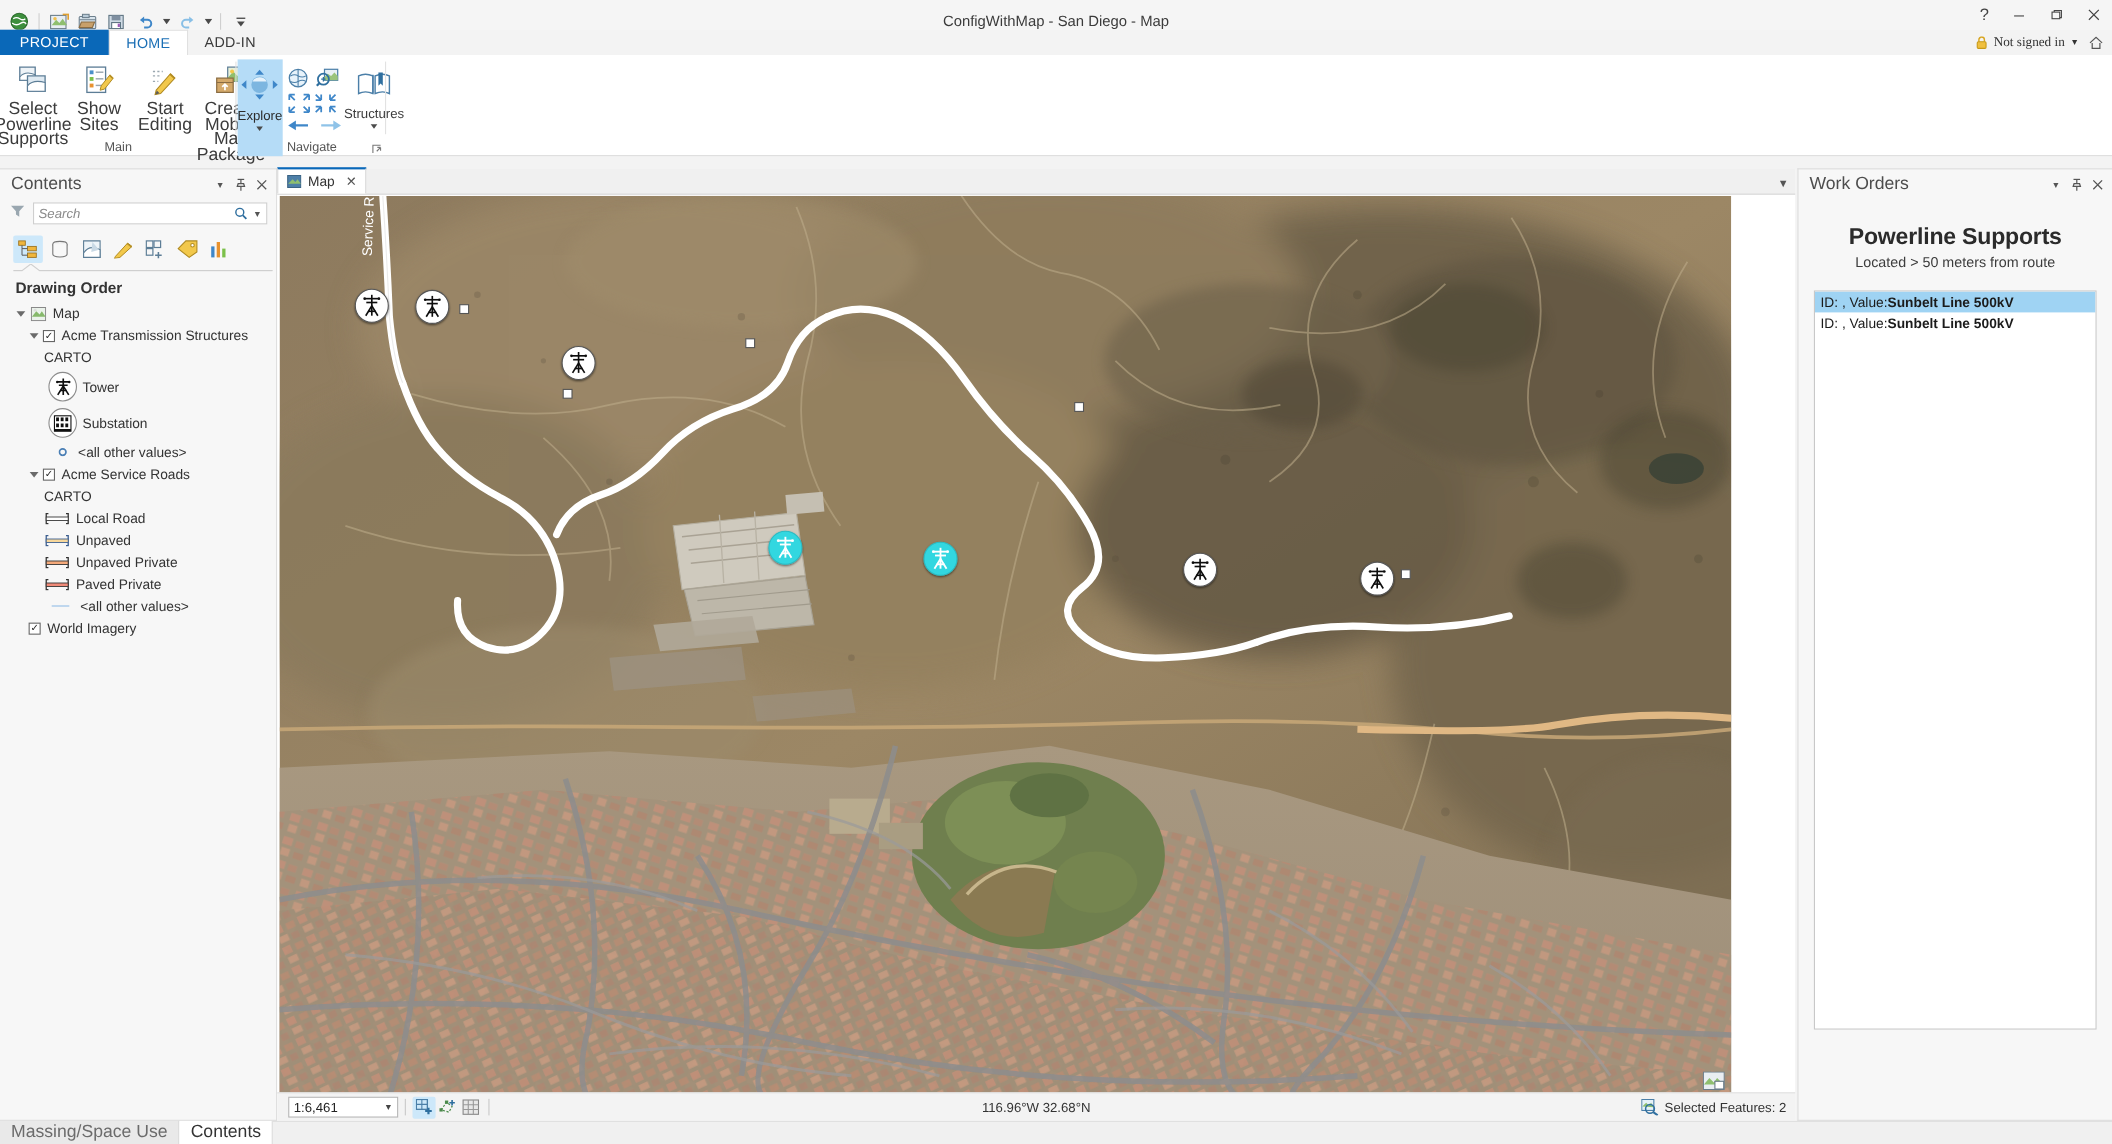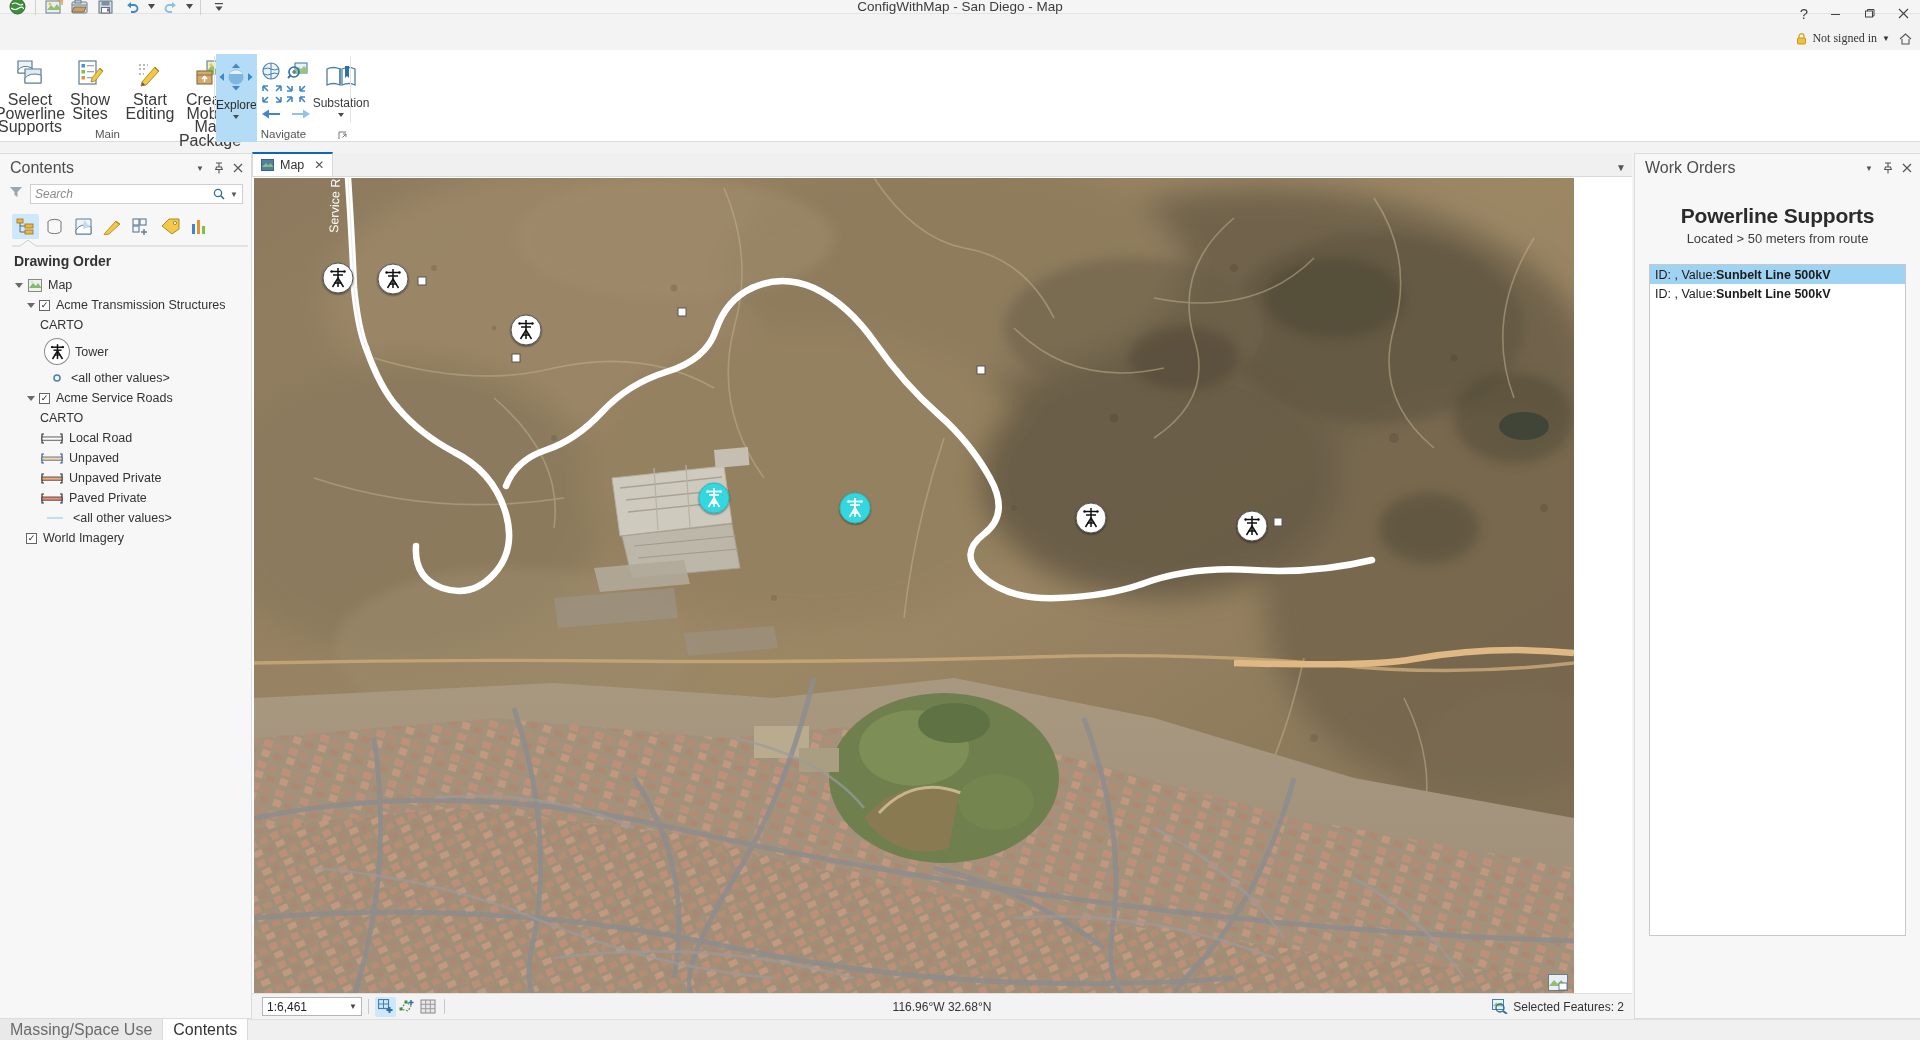--- a/index.html
+++ b/index.html
@@ -7,21 +7,21 @@
     width: 1920px; height: 1040px;
     font-family: "Liberation Sans", sans-serif;
     background: #f0f0f0;
     overflow: hidden;
     -webkit-font-smoothing: antialiased;
   }
   .app { position: relative; width: 1920px; height: 1040px; background: #f3f3f3; }
 
   
   .titlebar {
-    position: absolute; left:0; top:0; width:1920px; height:14px;
+    position: absolute; left:0; top:0; width:1920px; height:40px;
     background: #f5f5f5; border-bottom: 1px solid #e4e4e4;
     display: flex; align-items: center;
   }
   .qat { display:flex; align-items:center; gap:4px; padding-left:6px; height:27px; }
   .qat-ico { width:22px; height:21px; display:flex; align-items:center; justify-content:center; border-radius:2px; }
   .qat-sep { width:1px; height:16px; background:#cfcfcf; margin:0 3px; }
   .title-text {
     position:absolute; left:0; right:0; text-align:center;
     font-size:13.5px; color:#3b3b3b; pointer-events:none;
   }
@@ -245,20 +245,25 @@
           </svg>
       </div>
       <div class="wc">
         <svg width="11" height="11" viewBox="0 0 11 11">
             <path d="M1 1 L10 10 M10 1 L1 10" stroke="#444" stroke-width="1.1"></path>
           </svg>
       </div>
     </div>
   </div>
 
+  <div class="tabrow">
+    <div class="tab project">PROJECT</div>
+    <div class="tab active">HOME</div>
+    <div class="tab">ADD-IN</div>
+  </div>
   <div class="signin">
     <span>
       <svg width="11" height="12" viewBox="0 0 11 12">
           <path d="M3 5 V3.2 a2.5 2.5 0 0 1 5 0 V5" fill="none" stroke="#d8a520" stroke-width="1.3"></path>
           <rect x="1.5" y="5" width="8" height="6" rx="1" fill="#f0c040" stroke="#c89a18"></rect>
         </svg>
     </span>
     <span>Not signed in</span>
     <span style="font-size:8px;color:#333;">▼</span>
     <span style="margin-left:4px;">
@@ -403,21 +408,21 @@
         </div>
         <div class="bookmark-btn">
           <div class="icowrap">
             <svg width="34" height="28" viewBox="0 0 34 28">
               <path d="M3 22 V6 q6 -3 13 0 V22 q-7 -3 -13 0z" fill="#fff" stroke="#4b7fa8" stroke-width="1.3"></path>
               <path d="M31 22 V6 q-6 -3 -13 0 V22 q7 -3 13 0z" fill="#fff" stroke="#4b7fa8" stroke-width="1.3"></path>
               <path d="M16 5 V22" stroke="#4b7fa8" stroke-width="1.3"></path>
               <path d="M21 3 h4 v12 l-2 -2 -2 2z" fill="#2f6f9f"></path>
             </svg>
           </div>
-          <div class="lbl">Substation</div>
+          <div class="lbl">Structures</div>
           <div class="caret"></div>
         </div>
       </div>
       <div class="glabel">Navigate</div>
       <div class="dlg-launcher">
         <svg width="9" height="9" viewBox="0 0 9 9">
             <path d="M1 8 V1 h7" fill="none" stroke="#777"></path>
             <path d="M8 3 L4.5 6.5 M8 3 v3 M8 3 h-3" stroke="#777" fill="none"></path>
           </svg>
       </div>
@@ -549,20 +554,37 @@
               <path d="M4 5.2 H15" stroke="#111" stroke-width="1.5"></path>
               <path d="M5.5 8.2 H13.5" stroke="#111" stroke-width="1.4"></path>
               <path d="M4.5 17 L9.5 9 L14.5 17" stroke="#111" stroke-width="1.5" fill="none"></path>
               <path d="M6.5 13 H12.5" stroke="#111" stroke-width="1.2"></path>
               <circle cx="4" cy="5.2" r="1.1" fill="#111"></circle>
                 <circle cx="15" cy="5.2" r="1.1" fill="#111"></circle>
             </svg>
           </span>
         </span>
         <span>Tower</span>
+      </div>
+      <div class="trow tall" style="padding-left:42px">
+        <span class="legsym">
+          <span class="circ-sym">
+            <svg width="18" height="18" viewBox="0 0 18 18">
+              <rect x="1.5" y="2" width="15" height="14" fill="#fff" stroke="#111" stroke-width="1"></rect>
+              <rect x="3" y="3.5" width="2.6" height="3.4" fill="#111"></rect>
+              <rect x="7.2" y="3.5" width="2.6" height="3.4" fill="#111"></rect>
+              <rect x="11.4" y="3.5" width="2.6" height="3.4" fill="#111"></rect>
+              <rect x="3" y="9" width="2.6" height="3.4" fill="#111"></rect>
+              <rect x="7.2" y="9" width="2.6" height="3.4" fill="#111"></rect>
+              <rect x="11.4" y="9" width="2.6" height="3.4" fill="#111"></rect>
+              <rect x="1.5" y="14" width="15" height="2" fill="#111"></rect>
+            </svg>
+          </span>
+        </span>
+        <span>Substation</span>
       </div>
       <div class="trow" style="padding-left:46px">
         <span class="legsym" style="width:18px">
           <svg width="8" height="8" viewBox="0 0 8 8">
               <circle cx="4" cy="4" r="3" fill="none" stroke="#4a7fb5" stroke-width="1.5"></circle>
             </svg>
         </span>
         <span>&lt;all other values&gt;</span>
       </div>
 

